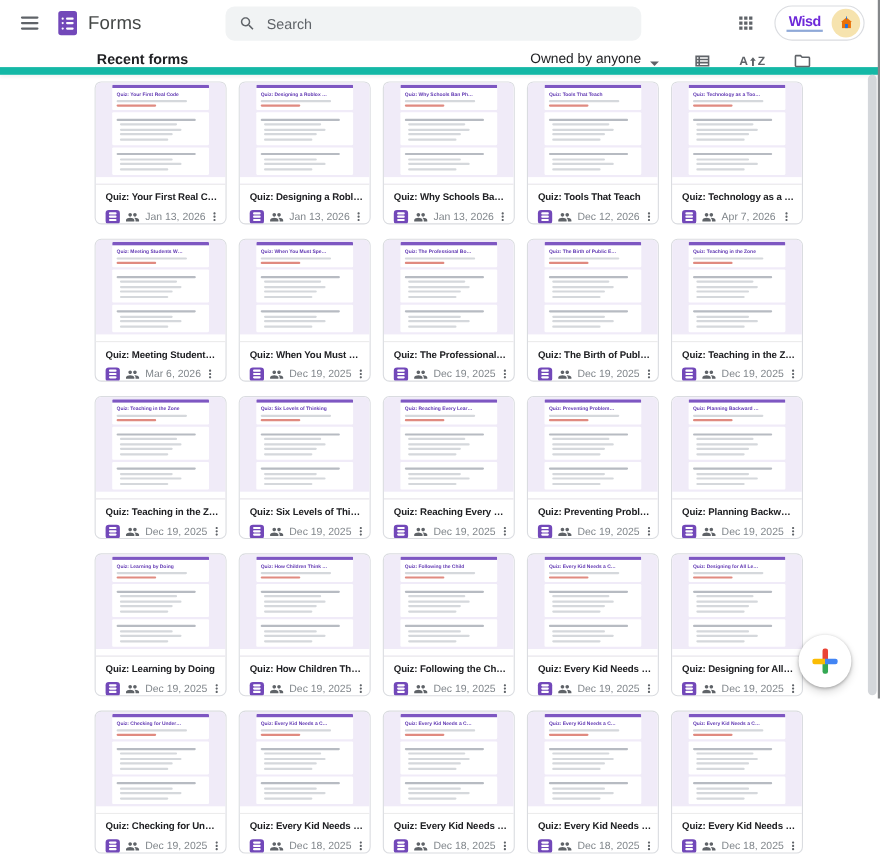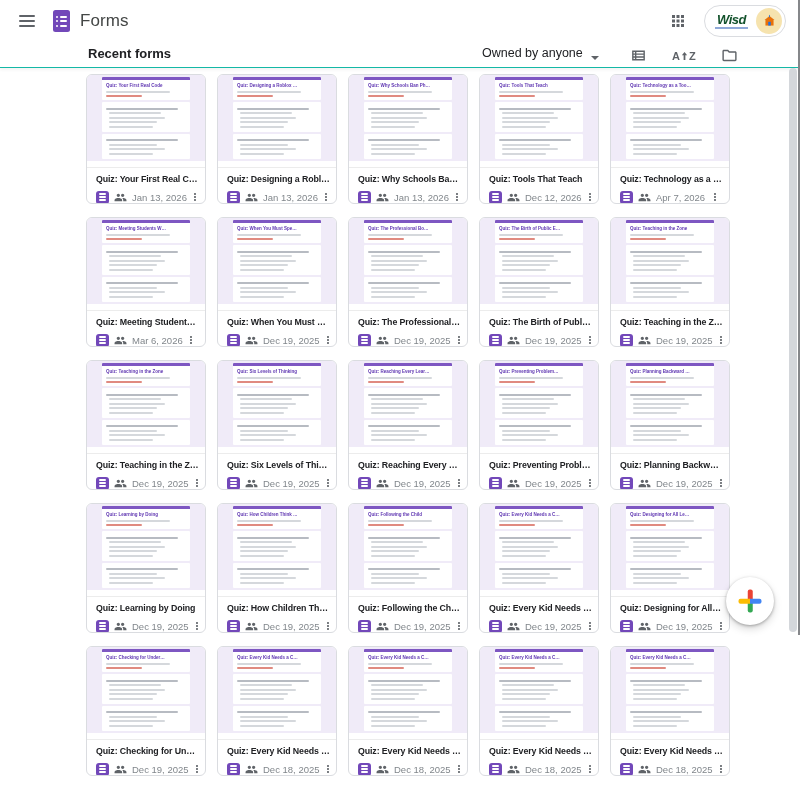--- a/index.html
+++ b/index.html
@@ -19,26 +19,26 @@
   .forms-logo .bar { width:7px; height:2px; background:#fff; border-radius:1px; }
   .app-title { font-size:17px; color:#444746; margin-left:10px; letter-spacing:0.1px; }
   .search-bar { margin-left:76px; width:378px; height:31px; background:#f1f3f4; border-radius:8px;
     display:flex; align-items:center; padding:0 12px; gap:10px; }
   .search-bar input { border:none; background:transparent; outline:none; font-size:13px; width:100%;
     font-family:"Liberation Sans","DejaVu Sans",sans-serif; color:#202124; }
   .search-bar input::placeholder { color:#5f6368; opacity:1; }
   .apps-btn { margin-left:auto; width:28px; height:28px; }
   .account-pill { margin-left:12px; height:32px; border:1px solid #dadce0; border-radius:17px;
     display:flex; align-items:center; padding:2px 3px 2px 10px; gap:8px; background:#fff; cursor:pointer; }
-  .org-logo { font-size:13px; font-weight:800; font-style:italic; color:#14532d; letter-spacing:-0.5px;
+  .org-logo { font-size:13px; font-weight:800; color:#6d28d9; letter-spacing:-0.5px;
     border-bottom:2px solid #8fa9d8; padding:0 2px 1px; line-height:1; }
   .avatar { width:26px; height:26px; border-radius:50%; background:#f6e3ae; display:flex; align-items:center; justify-content:center; }
 
   
-  .toolbar { position:relative; height:26px; background:#fff; border-bottom:1px solid #14b8a6;
+  .toolbar { position:relative; height:26px; background:#fff; border-bottom:7px solid #14b8a6;
     box-shadow:0 2px 3px rgba(0,0,0,0.05); }
   .section-title { position:absolute; left:88px; top:4px; font-size:13px; font-weight:700; color:#202124; }
   .owner-filter { position:absolute; left:478px; top:2px; display:flex; align-items:flex-end; gap:8px;
     font-size:12.5px; color:#202124; cursor:pointer; padding:2px 4px; }
   .caret-down { width:0; height:0; border-left:4px solid transparent; border-right:4px solid transparent;
     border-top:4.5px solid #5f6368; }
   .toolbar-icons { position:absolute; left:626px; top:1px; display:flex; align-items:center; gap:17px; }
   .sort-btn { display:flex; align-items:center; gap:1px; font-size:11px; font-weight:600; color:#5f6368; }
 
   
@@ -105,20 +105,26 @@
           <span class="dot"></span>
           <span class="bar"></span>
         </div>
       <div class="row">
           <span class="dot"></span>
           <span class="bar"></span>
         </div>
     </div>
     <span class="app-title">Forms</span>
 
+    <div class="search-bar">
+      <svg viewBox="0 0 24 24" width="17" height="17" fill="#5f6368">
+          <path d="M15.5 14h-.79l-.28-.27C15.41 12.59 16 11.11 16 9.5 16 5.91 13.09 3 9.5 3S3 5.91 3 9.5 5.91 16 9.5 16c1.61 0 3.09-.59 4.23-1.57l.27.28v.79l5 4.99L20.49 19l-4.99-5zm-6 0C7.01 14 5 11.99 5 9.5S7.01 5 9.5 5 14 7.01 14 9.5 11.99 14 9.5 14z"></path>
+        </svg>
+      <input type="text" placeholder="Search" style="">
+    </div>
 
     <button class="icon-btn apps-btn">
       <svg viewBox="0 0 24 24" width="18" height="18" fill="#5f6368">
           <path d="M4 8h4V4H4v4zm6 12h4v-4h-4v4zm-6 0h4v-4H4v4zm0-6h4v-4H4v4zm6 0h4v-4h-4v4zm6-10v4h4V4h-4zm-6 4h4V4h-4v4zm6 6h4v-4h-4v4zm0 6h4v-4h-4v4z"></path>
         </svg>
     </button>
 
     <div class="account-pill">
       <span class="org-logo">Wisd</span>
       <div class="avatar">

